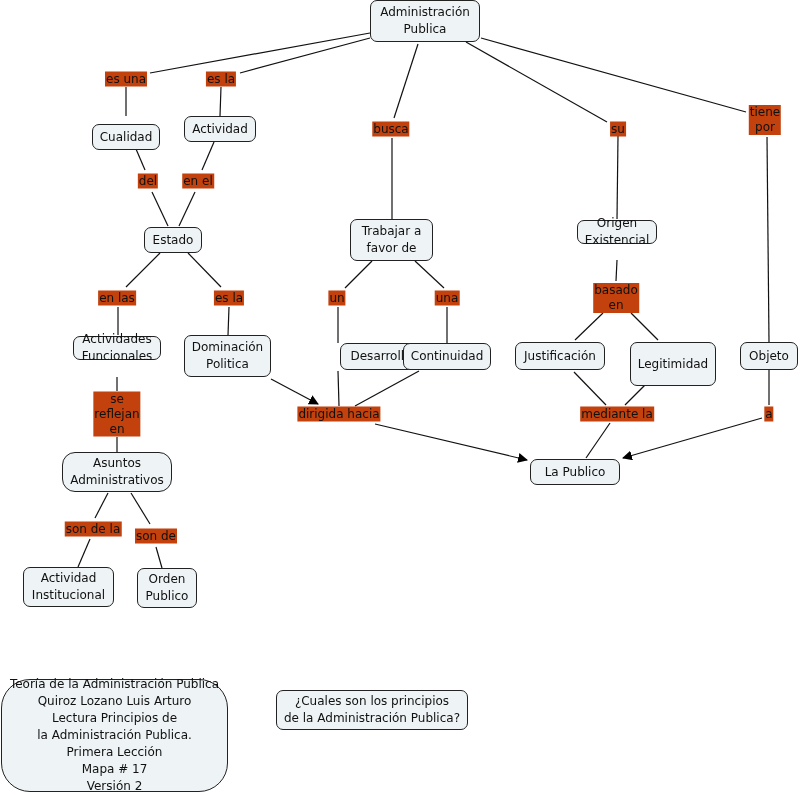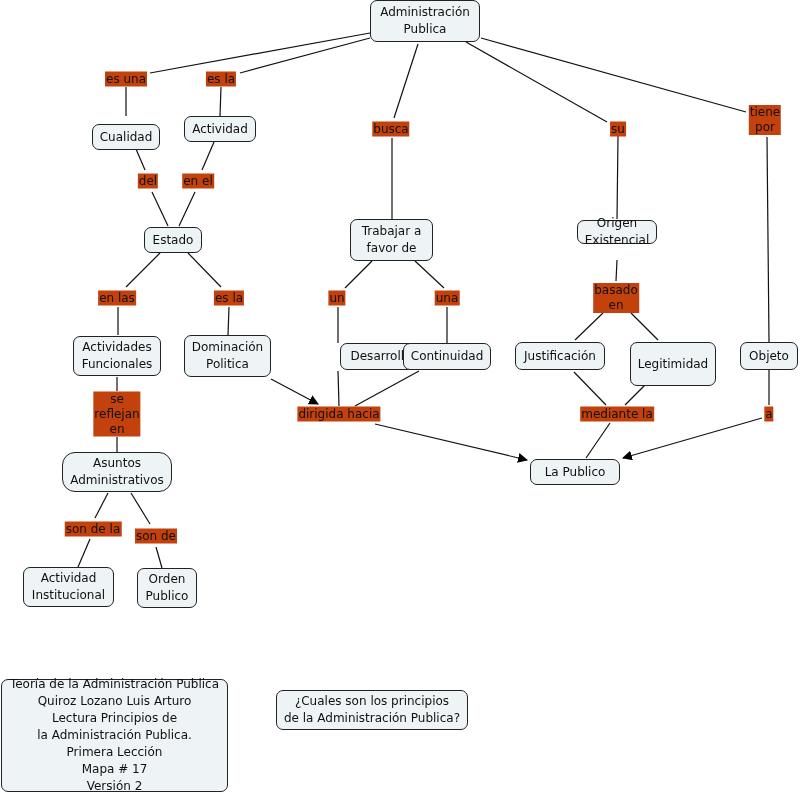--- a/index.html
+++ b/index.html
@@ -87,41 +87,41 @@
 
     <line x1="762" y1="418" x2="623" y2="458" marker-end="url(#arr)"></line>
   </g>
 </svg>
 
 <div class="node" style="left:370px;top:0px;width:110px;height:42px;">Administración
 Publica</div>
 <div class="node" style="left:92px;top:124px;width:68px;height:26px;">Cualidad</div>
 <div class="node" style="left:184px;top:116px;width:72px;height:26px;">Actividad</div>
 <div class="node" style="left:144px;top:227px;width:58px;height:26px;">Estado</div>
-<div class="node" style="left:73px;top:336px;width:88px;height:40px;">Actividades
+<div class="node" style="left:73px;top:336px;width:88px;height:24px;">Actividades
 Funcionales</div>
 <div class="node" style="left:184px;top:335px;width:87px;height:42px;">Dominación
 Politica</div>
 <div class="node" style="left:62px;top:452px;width:110px;height:40px;border-radius:13px;">Asuntos
 Administrativos</div>
 <div class="node" style="left:23px;top:567px;width:91px;height:40px;">Actividad
 Institucional</div>
 <div class="node" style="left:137px;top:568px;width:60px;height:40px;">Orden
 Publico</div>
 <div class="node" style="left:350px;top:219px;width:83px;height:42px;">Trabajar a
 favor de</div>
 <div class="node" style="left:296px;top:343px;width:82px;height:27px;margin-left:44px;">Desarrollo</div>
 <div class="node" style="left:403px;top:343px;width:88px;height:27px;">Continuidad</div>
 <div class="node" style="left:577px;top:220px;width:80px;height:24px;">Origen
 Existencial</div>
 <div class="node" style="left:515px;top:342px;width:90px;height:28px;">Justificación</div>
 <div class="node" style="left:630px;top:342px;width:86px;height:44px;">Legitimidad</div>
 <div class="node" style="left:740px;top:342px;width:58px;height:28px;">Objeto</div>
 <div class="node" style="left:530px;top:459px;width:90px;height:26px;">La Publico</div>
-<div class="node" style="left:1px;top:679px;width:227px;height:113px;">Teoría de la Administración Publica
+<div class="node" style="left:1px;top:679px;width:227px;height:113px;border-radius:29px;">Teoría de la Administración Publica
 Quiroz Lozano Luis Arturo
 Lectura Principios de
 la Administración Publica.
 Primera Lección
 Mapa # 17
 Versión 2</div>
 <div class="node" style="left:276px;top:690px;width:192px;height:40px;">¿Cuales son los principios
 de la Administración Publica?</div>
 
 <div class="link" style="left:126px;top:79px;">es una</div>

